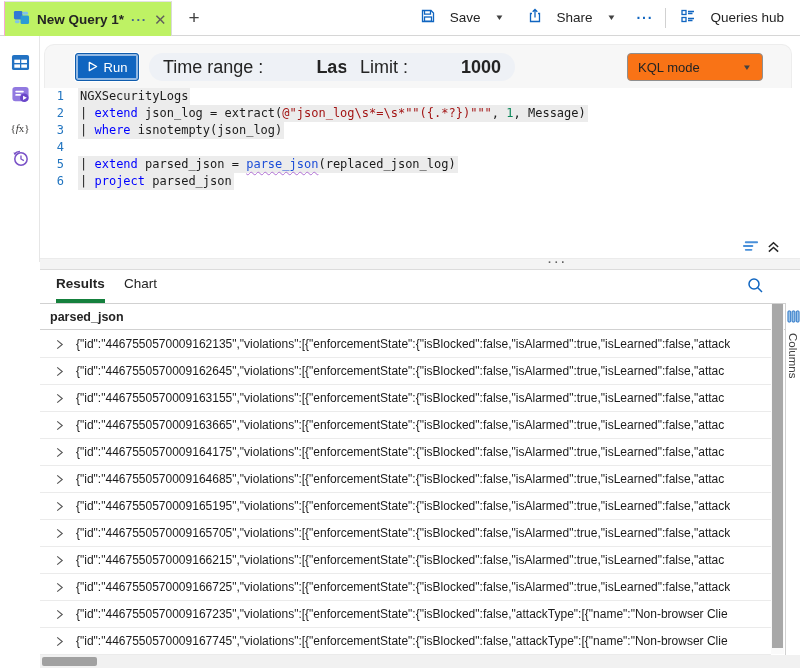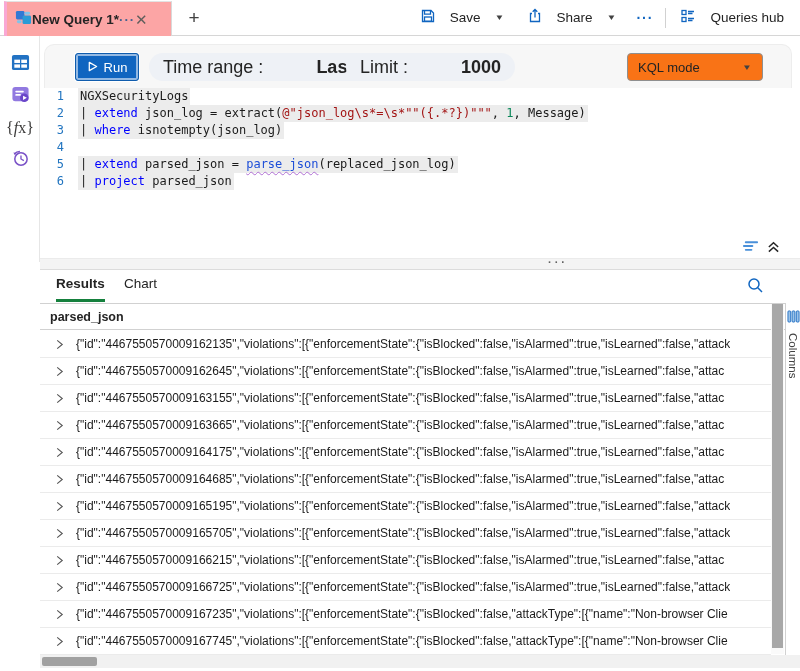--- a/index.html
+++ b/index.html
@@ -3,40 +3,40 @@
 <meta charset="utf-8">
 <style>
   * { margin:0; padding:0; box-sizing:border-box; }
   html,body { width:800px; height:671px; background:#fff; overflow:hidden;
     font-family:"Liberation Sans", sans-serif; color:#242424; }
   .screen { position:relative; width:800px; height:671px; background:#fff; }
 
   
   .tabbar { position:absolute; left:0; top:0; width:800px; height:36px; background:#fff;
     border-bottom:1px solid #d6d6d6; }
-  .query-tab { position:absolute; left:4px; top:1px; height:35px; width:168px; background:#fca5a5;
-    border-left:3px solid #f9a8d4; border-right:1px solid #d9d9d9; border-top:1px solid #e3e3e3;
-    display:flex; align-items:center; padding:0 8px; z-index:2; }
+  .query-tab { position:absolute; left:4px; top:1px; height:35px; width:168px; background:#bef264;
+    border-left:1px solid #f9a8d4; border-right:1px solid #d9d9d9; border-top:1px solid #e3e3e3;
+    display:flex; align-items:center; padding:0 8px; gap:7px; z-index:2; }
   .query-tab .title { font-size:13.5px; font-weight:700; white-space:nowrap; }
   .tab-dots { color:#44628f; font-size:13px; font-weight:700; letter-spacing:1px; cursor:pointer; }
   .tab-close { color:#605e5c; font-size:15px; line-height:1; cursor:pointer; }
   .new-tab-btn { position:absolute; left:182px; top:6px; width:24px; height:24px; color:#424242;
     font-size:19px; display:flex; align-items:center; justify-content:center; cursor:pointer; }
   .tabbar-right { position:absolute; right:8px; top:0; height:35px; display:flex; align-items:center; gap:6px; }
   .tb-btn { display:flex; align-items:center; gap:14px; padding:5px 8px; font-size:13.5px; cursor:pointer; border-radius:4px; }
   .chev { font-size:10px; color:#424242; transform:scaleY(0.8); }
   .tb-more { color:#1065c0; font-weight:700; letter-spacing:1px; padding:0 6px; font-size:14px; cursor:pointer; }
   .tb-divider { width:1px; height:20px; background:#d1d1d1; }
 
   
   .rail { position:absolute; left:0; top:36px; width:40px; height:635px; background:#fff; }
   .rail-divider { position:absolute; left:39px; top:36px; width:1px; height:226px; background:#e6e6e6; }
   .rail-item { position:absolute; left:10px; width:20px; height:20px; cursor:pointer; display:flex;
     align-items:center; justify-content:center; }
-  .fx-icon { font-size:16px; color:#3b3a39; font-family:"Liberation Serif", serif; white-space:nowrap; }
+  .fx-icon { font-size:11px; color:#3b3a39; font-family:"Liberation Serif", serif; white-space:nowrap; }
   .fx-icon i { font-style:italic; }
 
   
   .toolbar { position:absolute; left:44px; top:44px; width:748px; height:44px; background:#f7f7f7;
     border:1px solid #ededed; border-bottom:none; border-radius:10px 10px 0 0; }
   .run-btn { position:absolute; left:30px; top:8px; height:28px; width:64px; background:#1065c0;
     border:1px solid #0f5cad; border-radius:3px; color:#fff; font-size:13px; display:flex;
     align-items:center; justify-content:center; gap:6px; cursor:pointer;
     box-shadow:inset 0 0 0 2px rgba(255,255,255,0.55), 0 0 0 1px #fff; }
   .pill { position:absolute; top:8px; height:28px; background:#eef1f6; border-radius:14px;
@@ -62,21 +62,21 @@
 
   
   .editor-tools { position:absolute; right:20px; top:240px; display:flex; align-items:center; gap:8px; }
   .splitter { position:absolute; left:40px; top:258px; width:760px; height:12px; background:#f4f4f4;
     border-top:1px solid #ebebeb; border-bottom:1px solid #dcdcdc; cursor:row-resize; }
   .splitter .dots { position:absolute; left:508px; top:-3px; color:#616161; font-size:11px; letter-spacing:3px; font-weight:700; }
 
   
   .results-tabs { position:absolute; left:40px; top:270px; width:760px; height:33px; background:#fff; }
   .rtab { position:absolute; top:6px; font-size:13.5px; cursor:pointer; padding-bottom:8px; }
-  .rtab.active { font-weight:700; border-bottom:3px solid #15803d; }
+  .rtab.active { font-weight:700; border-bottom:6px solid #15803d; }
   .rtab-results { left:16px; }
   .rtab-chart { left:84px; }
   .search-btn { position:absolute; right:34px; top:6px; width:20px; height:20px; cursor:pointer; }
 
   .grid-header { position:absolute; left:40px; top:303px; width:745px; height:27px; background:#fff;
     border-top:1px solid #d1d1d1; border-bottom:1px solid #d1d1d1; display:flex; align-items:center; }
   .grid-header .col { padding-left:10px; font-size:12.5px; font-weight:700; }
 
   .grid-rows { position:absolute; left:40px; top:331px; width:731px; height:324px; overflow:hidden; background:#fff; }
   .grid-row { height:27px; display:flex; align-items:center; border-bottom:1px solid #ebebeb;

